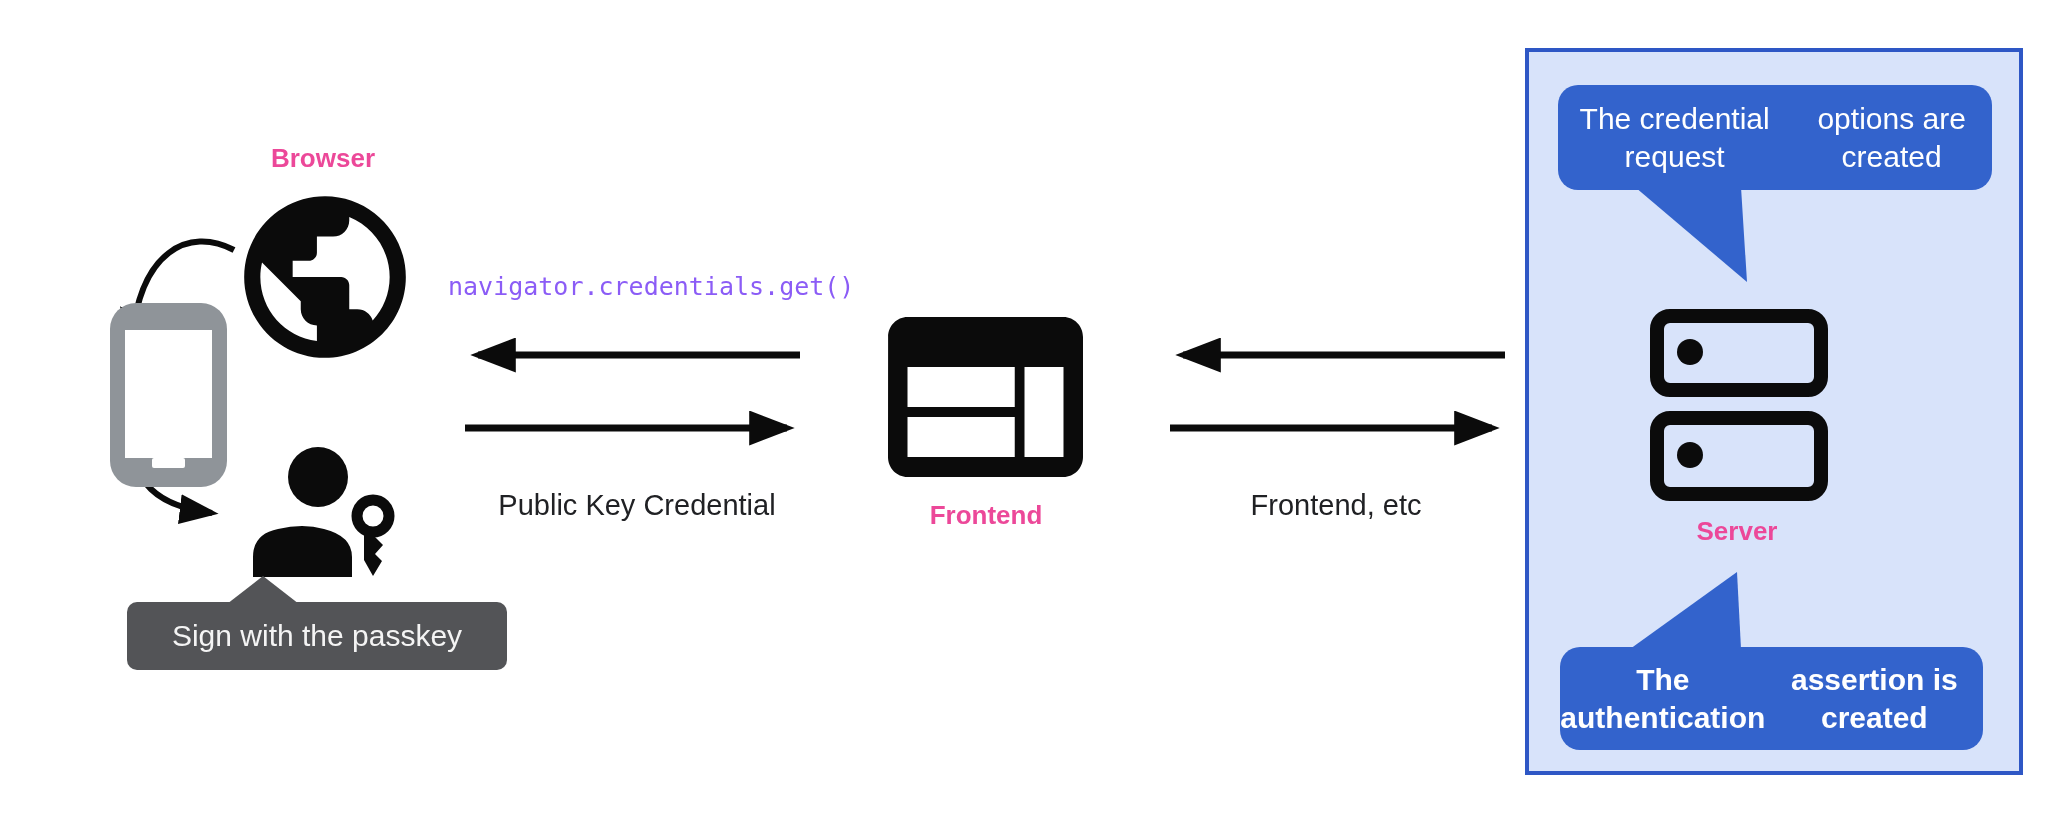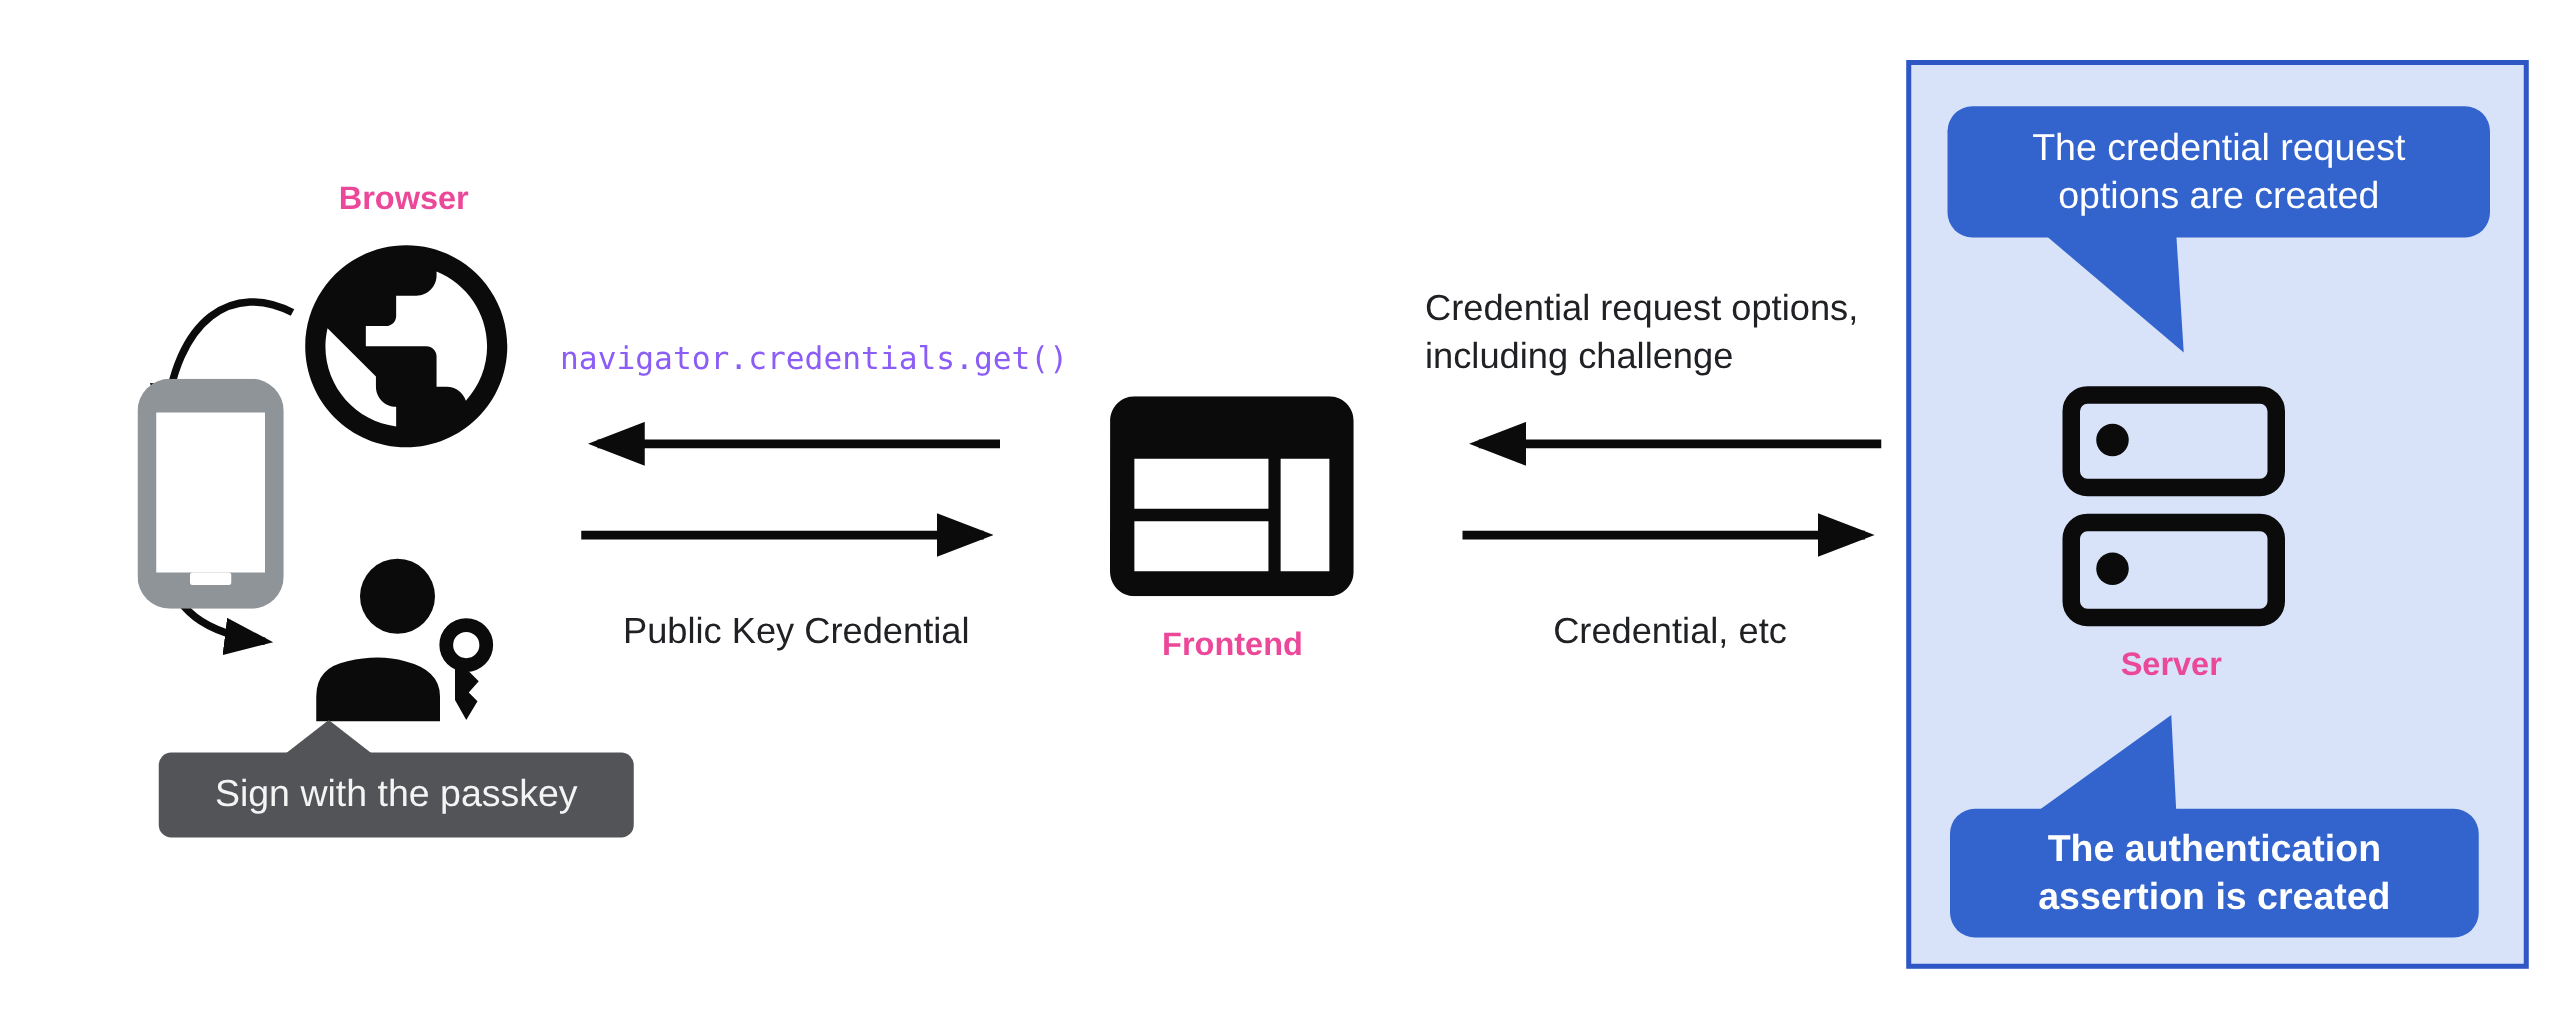--- a/index.html
+++ b/index.html
@@ -31,21 +31,21 @@
   .arrowhead{fill:var(--ink);}
   .z2{z-index:2;}
   
   .label{font-weight:bold;font-size:26px;color:#ec4899;text-align:center;}
   .body-text{font-size:29px;color:var(--text);}
   .center{text-align:center;}
   .code{font-family:"DejaVu Sans Mono","Liberation Mono",monospace;font-size:25px;color:#8b5cf6;white-space:pre;}
   
   .bubble{
     background:var(--bubble_blue);color:var(--bubble_text);border-radius:20px;
-    display:flex;flex-direction:column;align-items:center;justify-content:center;
+    display:flex;align-items:center;justify-content:center;
     font-size:30px;line-height:38px;text-align:center;
   }
   
   .tooltip{
     left:127px;top:602px;width:380px;height:68px;background:var(--tooltip_gray);
     border-radius:10px;display:flex;align-items:center;justify-content:center;
     color:#f4f4f4;font-size:30px;z-index:2;
   }
   .tooltip-pointer{
     position:absolute;left:100px;top:-26px;width:0;height:0;
@@ -107,25 +107,21 @@
   </div>
 
   <div class="abs code z2" style="left:448px;top:272px;">navigator.credentials.get()</div>
   <div class="abs body-text center z2" style="left:477px;top:489px;width:320px;">Public Key Credential</div>
 
   <svg class="abs z2 icon" style="left:888px;top:317px;" width="195" height="160" viewBox="2 4 20 16" preserveAspectRatio="none">
     <path fill="var(--ink)" d="M20 4H4c-1.1 0-1.99.9-1.99 2L2 18c0 1.1.9 2 2 2h16c1.1 0 2-.9 2-2V6c0-1.1-.9-2-2-2zm-5 14H4v-4h11v4zm0-5H4V9h11v4zm5 5h-4V9h4v9z"></path>
   </svg>
   <div class="abs label z2" style="left:886px;top:500px;width:200px;">Frontend</div>
 
-  <div class="abs body-text z2" style="left:1140px;top:228px;line-height:38px;">
-    <div>Credential request options,</div>
-    <div>including challenge</div>
-  </div>
-  <div class="abs body-text center z2" style="left:1186px;top:489px;width:300px;">Credential, etc</div>
+  <div class="abs body-text center z2" style="left:1186px;top:489px;width:300px;">Frontend, etc</div>
 
   <div class="abs bubble z2" style="left:1558px;top:85px;width:434px;height:105px;">
     <div>The credential request</div>
     <div>options are created</div>
   </div>
 
   <svg class="abs z2 icon" style="left:1644px;top:303px;" width="190" height="200" viewBox="0 0 190 200">
     <rect x="13" y="13" width="164" height="74" rx="13" fill="none" stroke="var(--ink)" stroke-width="14"></rect>
     <rect x="13" y="115" width="164" height="76" rx="13" fill="none" stroke="var(--ink)" stroke-width="14"></rect>
     <circle cx="46" cy="49" r="13" fill="var(--ink)"></circle>

